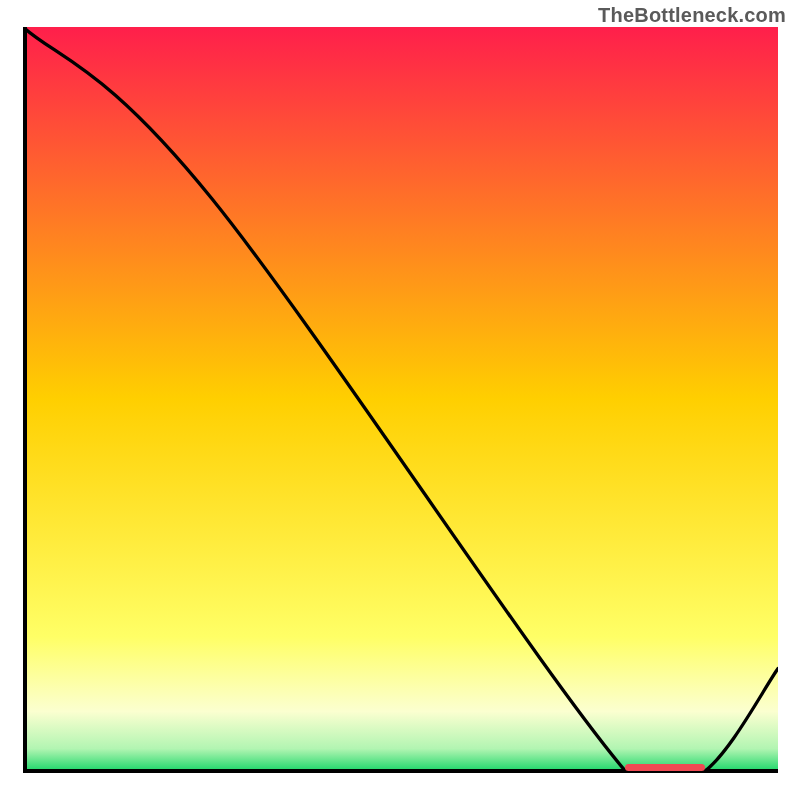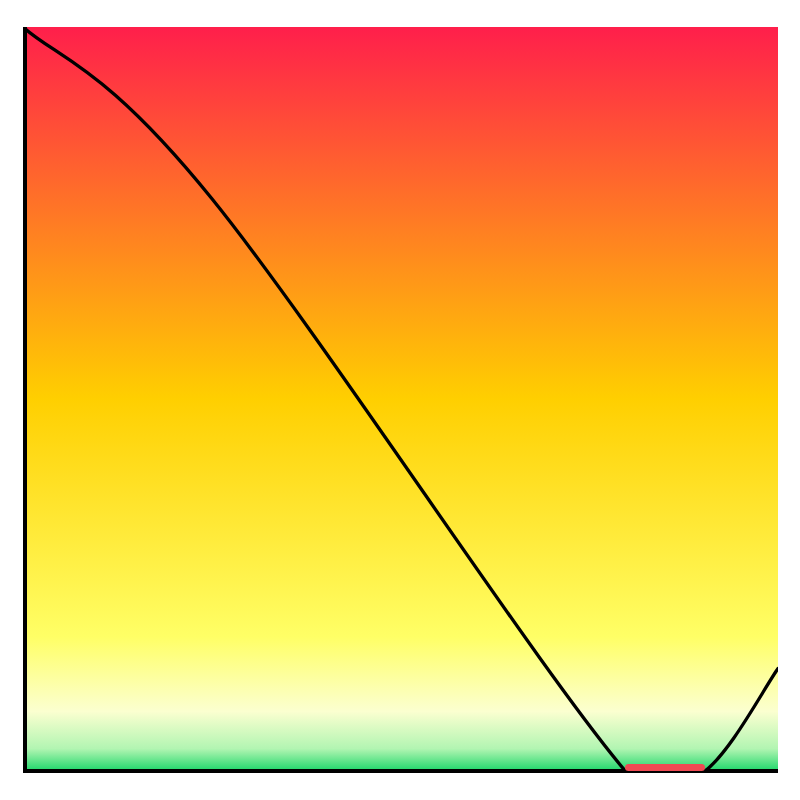--- a/index.html
+++ b/index.html
@@ -65,20 +65,21 @@
     width: 78px;
     background: #ef4a53;
     border-radius: 5px;
     z-index: 4;
   }
 </style>
 </head>
 <body>
 
 <div class="canvas">
+  <div class="watermark">TheBottleneck.com</div>
 
   <div class="plot-area">
 
     <svg width="755" height="746" viewBox="0 0 755 746" preserveAspectRatio="none">
       <defs>
         <linearGradient id="bg-grad" x1="0" y1="0" x2="0" y2="1">
 
         <stop offset="0.0%" stop-color="#ff1f4b"></stop>
             <stop offset="50.0%" stop-color="#ffcf00"></stop>
             <stop offset="82.0%" stop-color="#ffff66"></stop>

